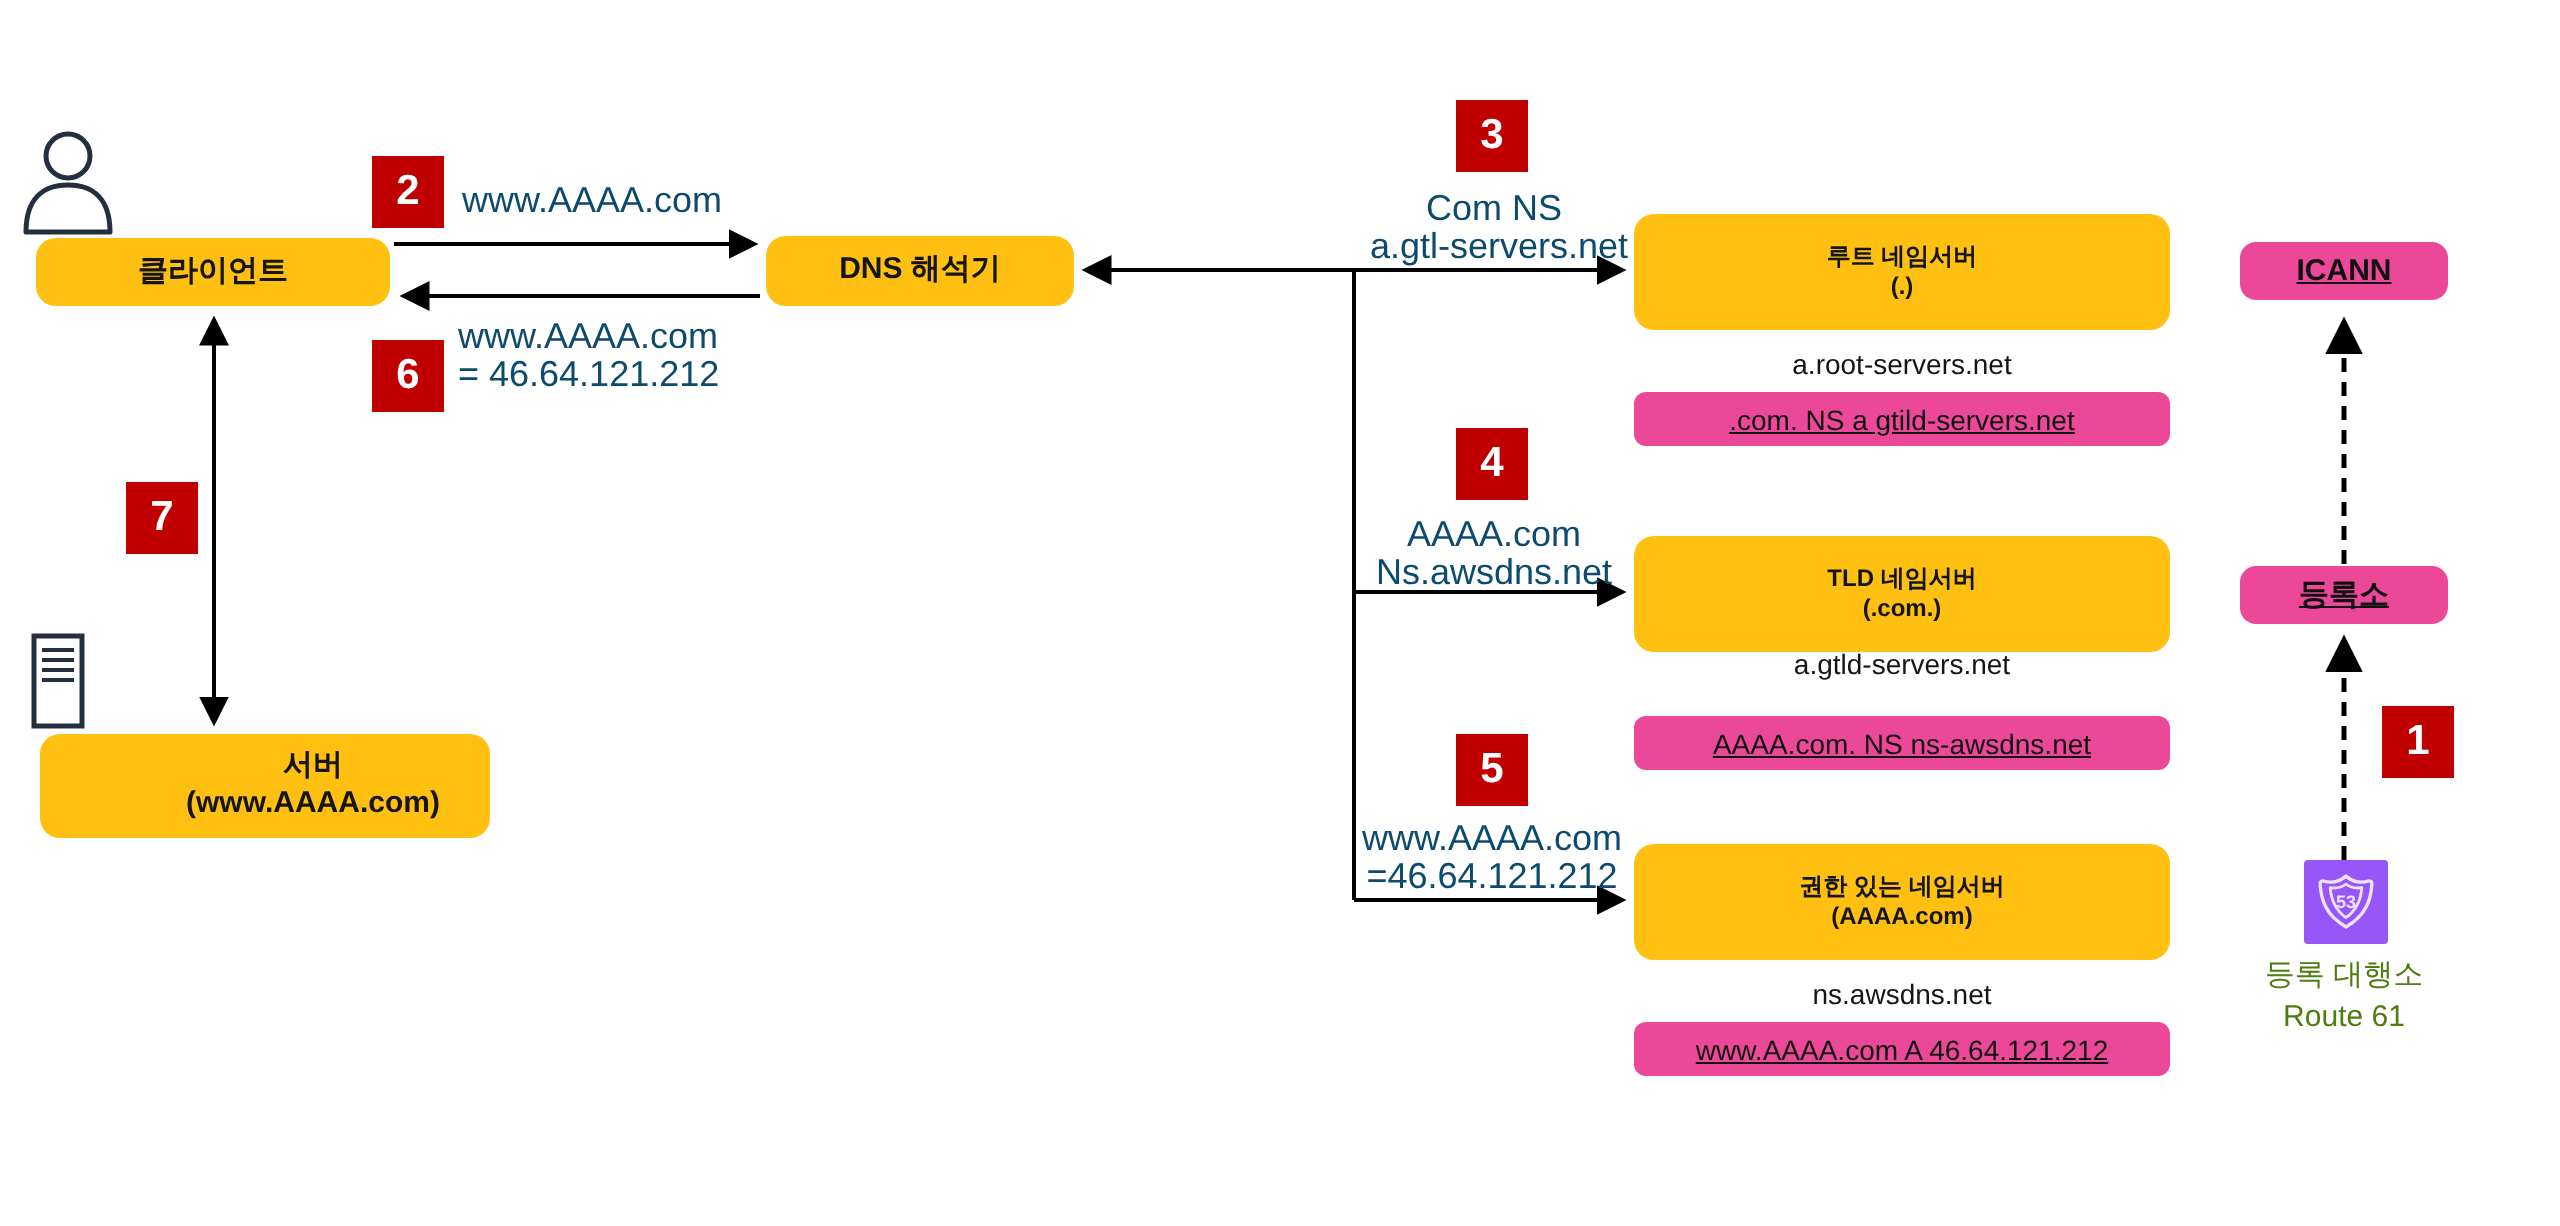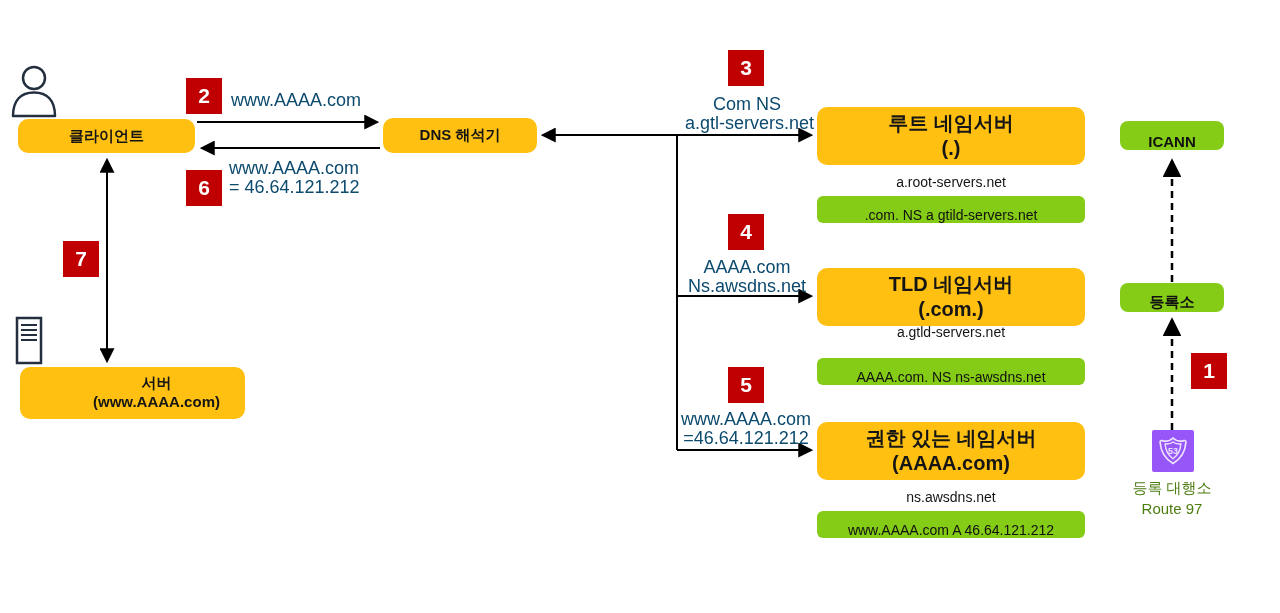--- a/index.html
+++ b/index.html
@@ -3,29 +3,29 @@
 <meta charset="utf-8">
 <style>
   html,body{margin:0;padding:0;background:#fff;}
   .canvas{position:relative;width:1280px;height:613px;background:#ffffff;
           font-family:"Liberation Sans","DejaVu Sans",sans-serif;overflow:hidden;}
   .abs{position:absolute;}
   .wires{position:absolute;left:0;top:0;pointer-events:none;}
   .obox{background:#FFC012;border-radius:10px;display:flex;flex-direction:column;
         align-items:center;justify-content:center;font-weight:bold;color:#151515;
         text-align:center;line-height:1.25;}
-  .gbox{background:#84cc16;border-radius:6px;display:flex;align-items:flex-end;
-        justify-content:center;color:#111;text-align:center;}
+  .gbox{background:#ec4899;border-radius:6px;display:flex;align-items:center;
+        justify-content:center;color:#111;text-align:center;text-decoration:underline;}
   .gbold{font-weight:bold;}
   .badge{width:36px;height:36px;background:#C00000;color:#fff;font-weight:bold;
          font-size:21px;display:flex;align-items:center;justify-content:center;}
   .lbl{font-size:18px;color:#0c4a6e;line-height:19px;white-space:nowrap;}
   .lblc{text-align:center;}
   .host{font-size:14px;color:#151515;text-align:center;}
-  .f15{font-size:15px;} .f16{font-size:20px;} .f14{font-size:14px;}
+  .f15{font-size:15px;} .f16{font-size:12px;} .f14{font-size:14px;}
   .registrar{font-size:15px;color:#4d7c0f;text-align:center;line-height:21px;}
 </style>
 </head>
 <body>
 
 <div class="canvas">
 
   <svg class="wires" width="1280" height="613" viewBox="0 0 1280 613">
     <defs>
       <marker id="ah" viewBox="0 0 10 10" refX="8.5" refY="5" markerWidth="7.5" markerHeight="7.5" orient="auto-start-reverse">
@@ -163,16 +163,16 @@
     <path d="M21,8 C24,11 28.5,11.6 32,10.6 C33.4,10.2 34,10.9 33.9,12.3
              C33.4,20 31.2,27.5 21,33.5 C10.8,27.5 8.6,20 8.1,12.3
              C8,10.9 8.6,10.2 10,10.6 C13.5,11.6 18,11 21,8 Z" fill="none" stroke="#EDE2FF" stroke-width="1.7" stroke-linejoin="round"></path>
     <path d="M21,12 C23.3,13.8 26.3,14.3 28.9,13.8 C28.5,19.5 26.8,24.7 21,28.8
              C15.2,24.7 13.5,19.5 13.1,13.8 C15.7,14.3 18.7,13.8 21,12 Z" fill="none" stroke="#EDE2FF" stroke-width="1.4" stroke-linejoin="round"></path>
     <text x="21" y="24" text-anchor="middle" font-size="9" font-weight="bold" fill="#EDE2FF" font-family="Liberation Sans, sans-serif">53</text>
   </svg>
 
   <div class="abs registrar" style="left:1120px;top:477px;width:104px;">
     <div>등록 대행소</div>
-    <div>Route 97</div>
+    <div>Route 61</div>
   </div>
 
 </div>
 
 </body></html>

